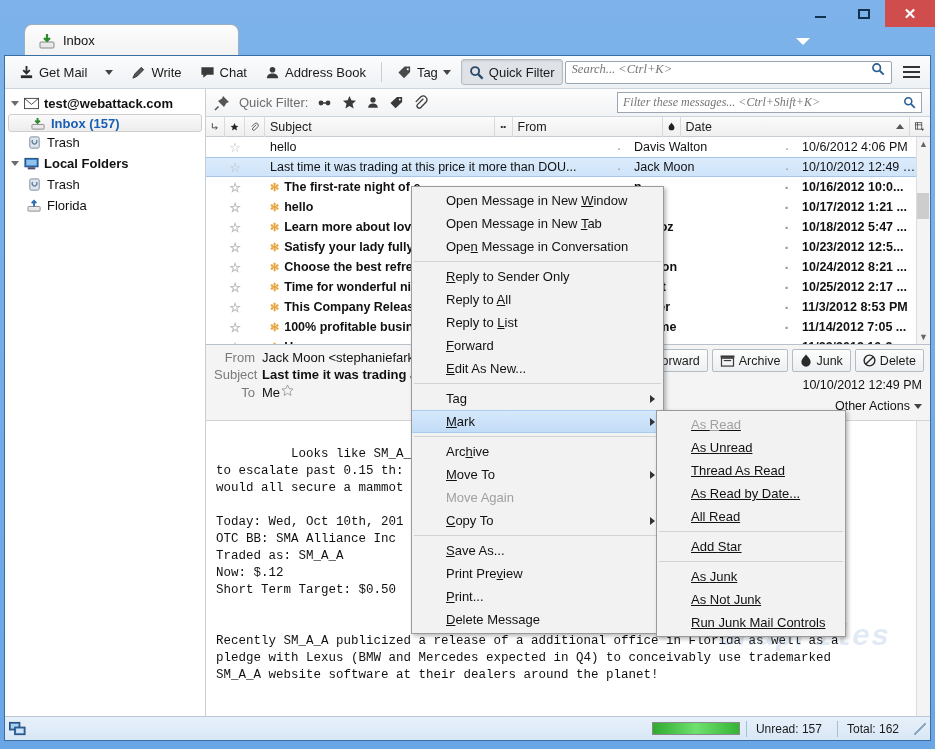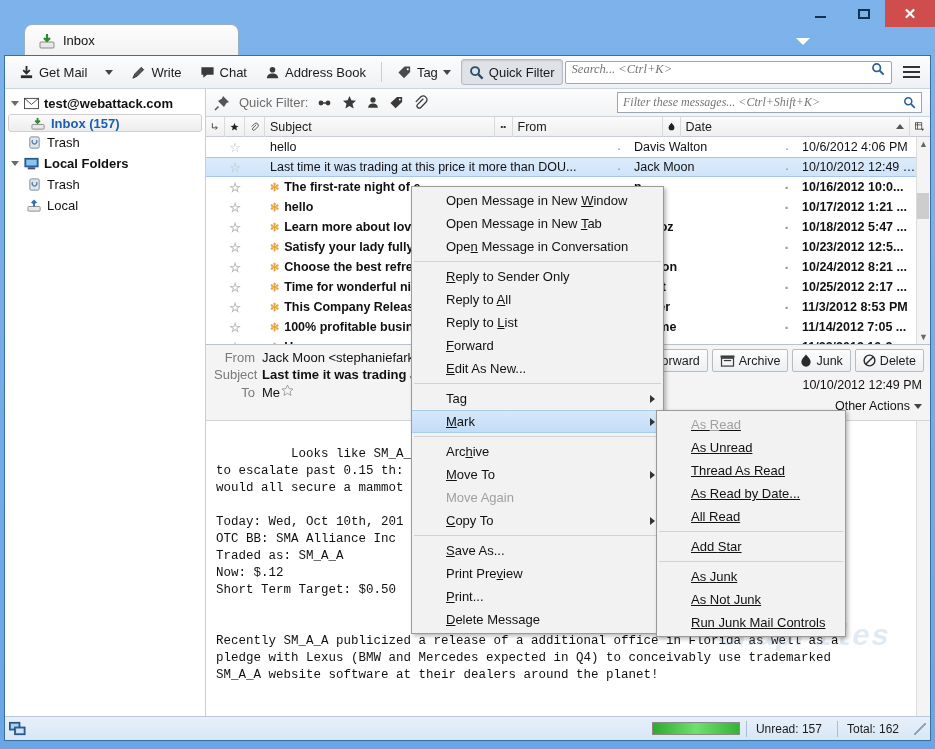--- a/index.html
+++ b/index.html
@@ -339,21 +339,21 @@
             <path d="M6 5.5 a2.5 2.5 0 1 0 4 0" fill="none" stroke="#5a7a9a" stroke-width="1.3"></path>
           </svg>
           <span class="flabel">Trash</span>
         </div>
 
         <div class="folder-row child">
           <svg width="15" height="15" viewBox="0 0 16 16">
             <rect x="1" y="9" width="13" height="5" rx="1" fill="#e9e9e9" stroke="#8a8a8a"></rect>
             <path d="M7.5 9 v-6 M5 5.5 l2.5 -2.5 l2.5 2.5" stroke="#2b6fb5" stroke-width="2" fill="none"></path>
           </svg>
-          <span class="flabel">Local</span>
+          <span class="flabel">Florida</span>
         </div>
       </div>
 
       <div class="rightpane">
 
         <div class="qfbar">
           <svg width="16" height="16" viewBox="0 0 16 16">
             <path d="M9 1 L15 7 L12.5 8 L10 12 L4 6 L8 3.5 Z" fill="#555"></path>
             <path d="M4.5 11.5 L1 15" stroke="#555" stroke-width="1.6"></path>
           </svg>

